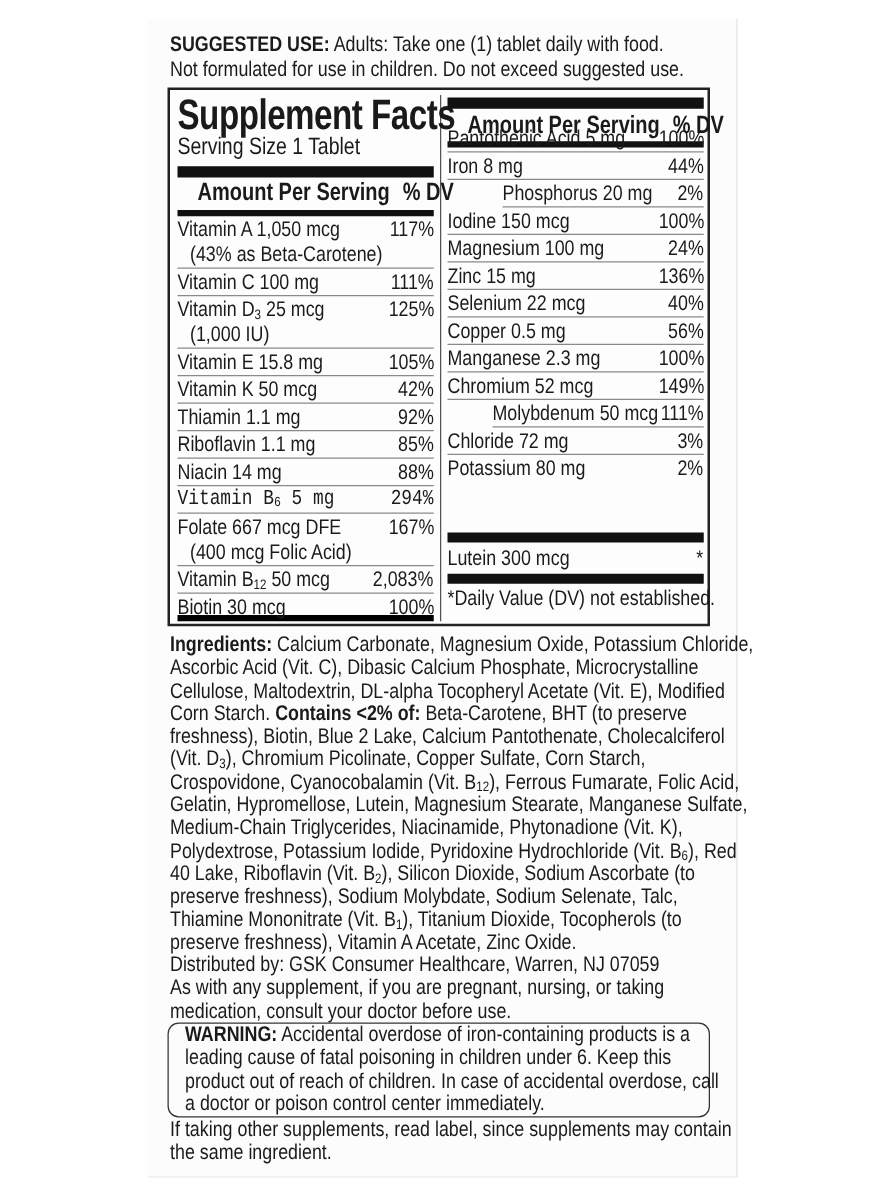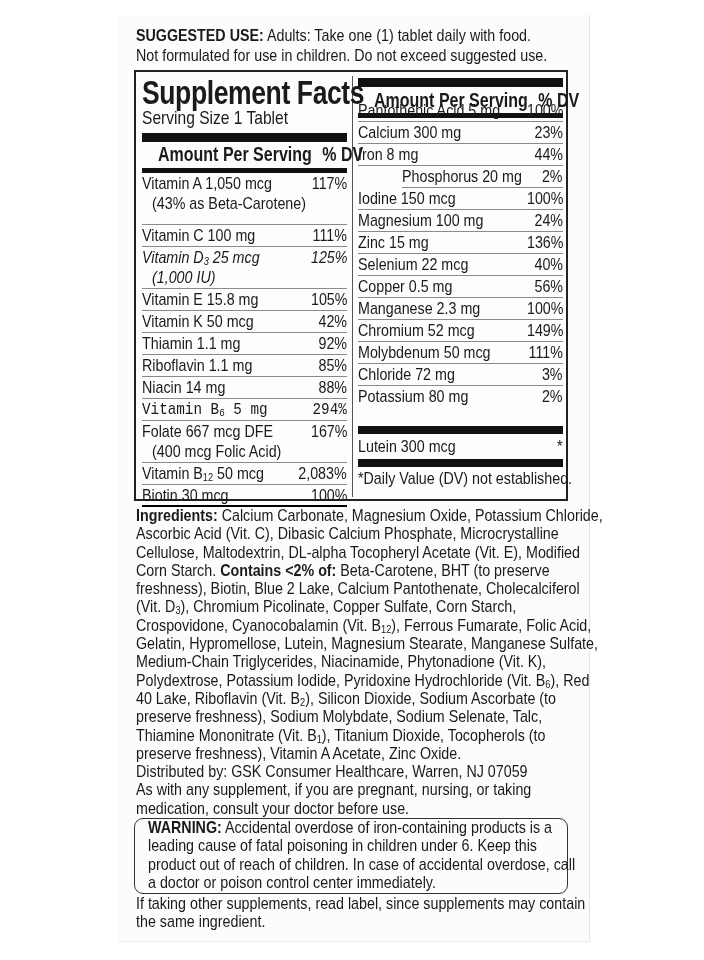--- a/index.html
+++ b/index.html
@@ -76,30 +76,30 @@
     <div class="sf-title">Supplement Facts</div>
     <div class="sf-serving">Serving Size 1 Tablet</div>
     <div class="thick-bar" style="top:61px;"></div>
     <div class="hdr" style="top:71px;">
       <span class="lbl">Amount Per Serving</span>
       <span class="dv">% DV</span>
     </div>
     <div class="med-bar" style="top:96px;"></div>
 
     <div class="rows" style="top:101px;">
-      <div class="row" style="height:52px;">
+      <div class="row" style="height:42px;">
         <span class="name">Vitamin A 1,050 mcg</span>
         <span class="sub">(43% as Beta-Carotene)</span>
         <span class="val">117%</span>
       </div>
       <div class="row" style="height:22px;">
         <span class="name">Vitamin C 100 mg</span>
         <span class="val">111%</span>
       </div>
-      <div class="row" style="height:42px;font-style:italic;">
+      <div class="row" style="height:42px;">
         <span class="name"><span>Vitamin D</span><sub>3</sub><span> 25 mcg</span></span>
         <span class="sub">(1,000 IU)</span>
         <span class="val">125%</span>
       </div>
       <div class="row" style="height:22px;">
         <span class="name">Vitamin E 15.8 mg</span>
         <span class="val">105%</span>
       </div>
       <div class="row" style="height:22px;">
         <span class="name">Vitamin K 50 mcg</span>
@@ -123,45 +123,41 @@
       </div>
       <div class="row" style="height:42px;">
         <span class="name">Folate 667 mcg DFE</span>
         <span class="sub">(400 mcg Folic Acid)</span>
         <span class="val">167%</span>
       </div>
       <div class="row" style="height:22px;">
         <span class="name"><span>Vitamin B</span><sub>12</sub><span> 50 mcg</span></span>
         <span class="val">2,083%</span>
       </div>
-      <div class="row" style="height:22px; border-bottom:2px solid #000000;">
+      <div class="row" style="height:22px; border-bottom:5px solid #000000;">
         <span class="name">Biotin 30 mcg</span>
         <span class="val">100%</span>
       </div>
     </div>
   </div>
 
   <div class="col col-right">
     <div class="thick-bar" style="top:6px;"></div>
     <div class="hdr" style="top:17px;">
       <span class="lbl">Amount Per Serving</span>
       <span class="dv">% DV</span>
     </div>
     <div class="med-bar" style="top:41px;"></div>
 
     <div class="rows" style="top:28px;">
       <div class="row" style="height:22px;">
           <span class="name">Pantothenic Acid 5 mg</span>
           <span class="val">100%</span>
         </div>
       <div class="row" style="height:22px;">
-          <span class="name">Calcium 300 mg</span>
-          <span class="val">23%</span>
-        </div>
-      <div class="row" style="height:22px;">
           <span class="name">Iron 8 mg</span>
           <span class="val">44%</span>
         </div>
       <div class="row" style="height:22px;margin-left:44px;">
           <span class="name">Phosphorus 20 mg</span>
           <span class="val">2%</span>
         </div>
       <div class="row" style="height:22px;text-decoration:underline;">
           <span class="name">Iodine 150 mcg</span>
           <span class="val">100%</span>
@@ -183,21 +179,21 @@
           <span class="val">56%</span>
         </div>
       <div class="row" style="height:22px;">
           <span class="name">Manganese 2.3 mg</span>
           <span class="val">100%</span>
         </div>
       <div class="row" style="height:22px;">
           <span class="name">Chromium 52 mcg</span>
           <span class="val">149%</span>
         </div>
-      <div class="row" style="height:22px;">
+      <div class="row" style="height:22px;margin-left:36px;">
           <span class="name">Molybdenum 50 mcg</span>
           <span class="val">111%</span>
         </div>
       <div class="row" style="height:22px;">
           <span class="name">Chloride 72 mg</span>
           <span class="val">3%</span>
         </div>
       <div class="row" style="height:22px; border-bottom:none;">
           <span class="name">Potassium 80 mg</span>
           <span class="val">2%</span>

